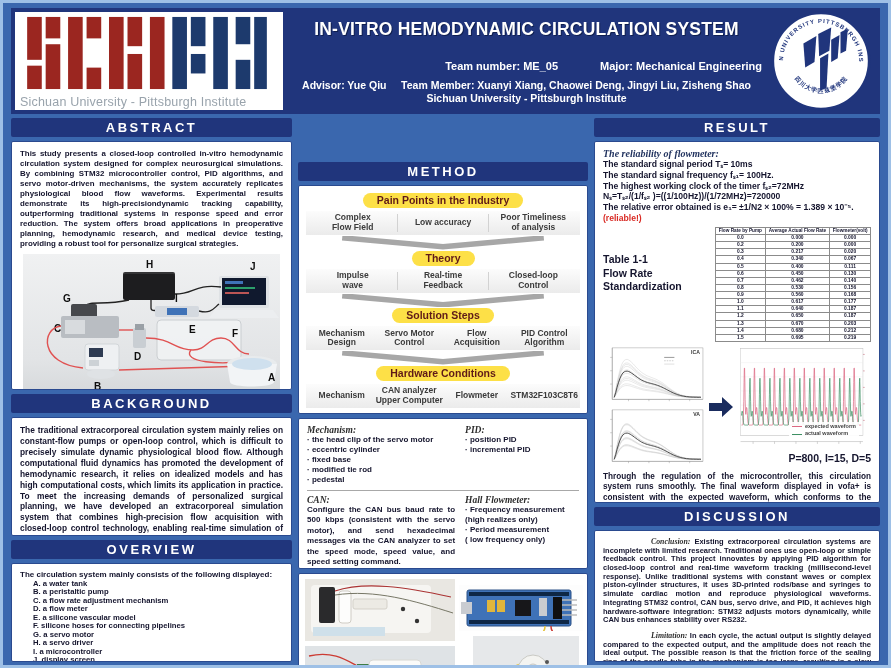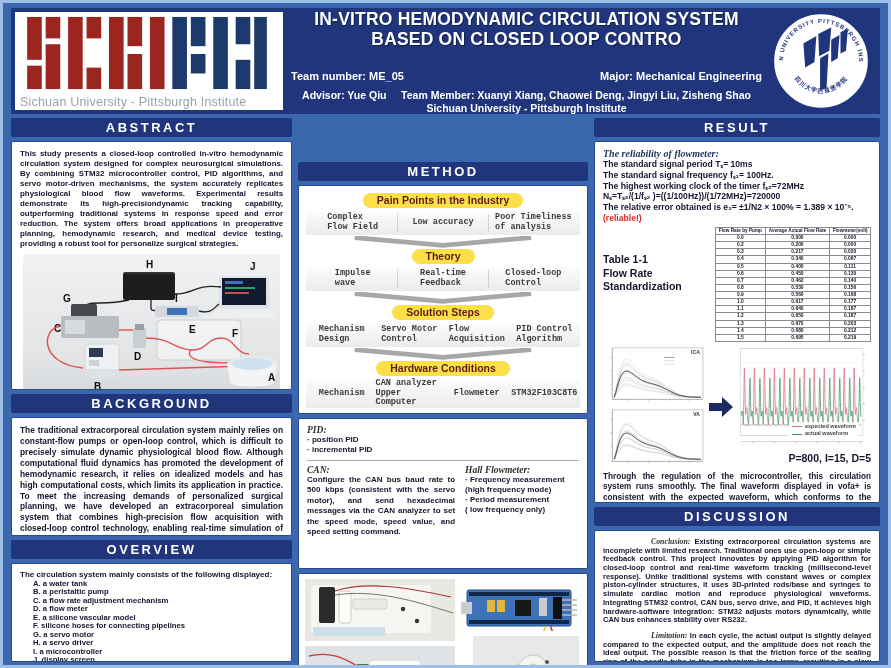--- a/index.html
+++ b/index.html
@@ -6,21 +6,21 @@
 html,body{background:#2c4d83;}
 body{font-family:"Liberation Sans",sans-serif;}
 .poster{position:relative;width:891px;height:668px;background:#3a67ae;border:3px solid #9ec0e6;overflow:hidden;}
 
 
 .header{margin:5px 8px 4px;height:106px;display:flex;gap:8px;background:#20357c;padding:4px 8px 4px 4px;align-items:center;}
 .logo-box{width:268px;height:98px;background:#fff;padding:3px 5px 2px;display:flex;flex-direction:column;justify-content:space-between;flex:0 0 auto;}
 .logo-caption{color:#99a3ac;font-size:12.5px;line-height:1;letter-spacing:.2px;white-space:nowrap;}
 .header-center{flex:1;color:#fff;text-align:center;padding-top:2px;}
 .poster-title{font-size:17.5px;font-weight:800;line-height:1.12;letter-spacing:.2px;text-shadow:1px 1px 0 #101f4e;}
-.meta1{margin-top:21px;font-size:11px;font-weight:700;display:flex;justify-content:space-between;gap:42px;}
+.meta1{margin-top:21px;font-size:11px;font-weight:700;display:flex;justify-content:flex-end;gap:42px;}
 .meta2{margin-top:7px;font-size:10.5px;font-weight:700;}
 .meta3{font-size:10.5px;font-weight:700;margin-top:1px;}
 .seal{width:102px;height:102px;flex:0 0 auto;}
 
 
 .columns{display:flex;gap:6px;padding:0 8px;}
 .col{display:flex;flex-direction:column;gap:4px;height:544px;}
 .col-left{width:283px;}.col-mid{width:292px;margin-top:44px;}.col-right{width:288px;}
 .sec-bar{height:19px;flex:0 0 auto;background:#20357c;color:#fff;display:flex;align-items:center;justify-content:center;font-size:13px;font-weight:800;letter-spacing:2.5px;border-radius:2px;}
 .box{background:#fff;border:1.5px solid #2a4a8f;border-radius:2px;padding:7px 8px;overflow:hidden;color:#15152e;}
@@ -36,21 +36,21 @@
 .background-box .body-text{font-size:8.4px;line-height:1.3;}
 .overview-box{flex:1;padding-top:6px;}
 .ov-intro{font-size:8px;font-weight:700;}
 .ov-list{list-style:none;padding-left:13px;margin-top:1px;}
 .ov-list li{font-size:7.7px;font-weight:700;line-height:1.1;}
 
 
 .flow-box{height:229px;display:flex;flex-direction:column;padding:7px 7px 5px;}
 .pill{align-self:center;background:#fde047;color:#5f1a18;font-weight:800;font-size:10.5px;line-height:1.25;padding:1px 14px;border-radius:9px;white-space:nowrap;}
 .stage-row{display:flex;background:linear-gradient(#fcfcfc,#ebebeb);margin-top:3px;padding:3px 2px;min-height:24px;}
-.stage-row>div{flex:1;display:flex;align-items:center;justify-content:center;font-size:8.5px;font-weight:700;color:#3b3b3b;white-space:pre-line;line-height:1.15;font-family:Liberation Mono, monospace;}
+.stage-row>div{flex:1;display:flex;align-items:center;justify-content:center;text-align:center;font-size:8.5px;font-weight:700;color:#3b3b3b;white-space:pre-line;line-height:1.15;}
 .divided>div+div{border-left:1px solid #d2d2d2;}
 .chev{align-self:center;margin:1px 0;}
 .notes-box{height:151px;padding:6px 8px;}
 .notes-row{display:flex;gap:10px;}
 .ncol-l{flex:1.3;}.ncol-r{flex:1;}
 .serif-t{font-family:"Liberation Serif",serif;font-style:italic;font-weight:700;font-size:9.5px;color:#2d2d2d;}
 .n-list{list-style:none;}
 .n-list li{font-size:8px;font-weight:700;line-height:1.25;white-space:pre-line;}
 .n-list li::before{content:"· ";}
 .notes-div{border-top:1px solid #a8a8a8;margin:5px 0 4px;}
@@ -113,21 +113,20 @@
           <rect x="218" y="2" width="15" height="28"></rect>
             <rect x="218" y="46" width="15" height="30"></rect>
           <rect x="237" y="2" width="13" height="74"></rect>
         </g>
       </svg>
       <div class="logo-caption">Sichuan University - Pittsburgh Institute</div>
     </div>
 
     <div class="header-center">
       <div class="poster-title">IN-VITRO HEMODYNAMIC CIRCULATION SYSTEM</div>
-      <div class="poster-title">BASED ON CLOSED LOOP CONTRO</div>
       <div class="meta1">
         <span>Team number: ME_05</span>
         <span>Major:  Mechanical Engineering</span>
       </div>
       <div class="meta2">
         <span>Advisor: Yue Qiu</span>&nbsp;&nbsp;&nbsp;&nbsp;
         <span>Team Member: Xuanyi Xiang, Chaowei Deng, Jingyi Liu, Zisheng Shao</span>
       </div>
       <div class="meta3">Sichuan University - Pittsburgh Institute</div>
     </div>
@@ -292,39 +291,49 @@
             <div>Mechanism</div>
             <div>CAN analyzer
 Upper Computer</div>
             <div>Flowmeter</div>
             <div>STM32F103C8T6</div>
           </div>
       </div>
 
       <div class="box notes-box">
         <div class="notes-row">
+          <div class="ncol-l">
+            <div class="serif-t">Mechanism:</div>
+            <ul class="n-list">
+                <li>the head clip of the servo motor</li>
+                <li>eccentric cylinder</li>
+                <li>fixed base</li>
+                <li>modified tie rod</li>
+                <li>pedestal</li>
+              </ul>
+          </div>
           <div class="ncol-r">
             <div class="serif-t">PID:</div>
             <ul class="n-list">
                 <li>position PID</li>
                 <li>incremental PID</li>
               </ul>
           </div>
         </div>
         <div class="notes-div"></div>
         <div class="notes-row">
           <div class="ncol-l">
             <div class="serif-t">CAN:</div>
             <div class="can-body">Configure the CAN bus baud rate to 500 kbps (consistent with the servo motor), and send hexadecimal messages via the CAN analyzer to set the speed mode, speed value, and speed setting command.</div>
           </div>
           <div class="ncol-r">
             <div class="serif-t">Hall Flowmeter:</div>
             <ul class="n-list">
                 <li>Frequency measurement
-(high frequency mode)</li>
+(high realizes only)</li>
                 <li>Period measurement
 ( low frequency only)</li>
               </ul>
           </div>
         </div>
       </div>
 
       <div class="box photos-box">
         <svg class="ph" style="left:6px;top:5px" width="150" height="62" viewBox="0 0 150 62">
           <rect width="150" height="62" fill="#e9e7e2"></rect>

